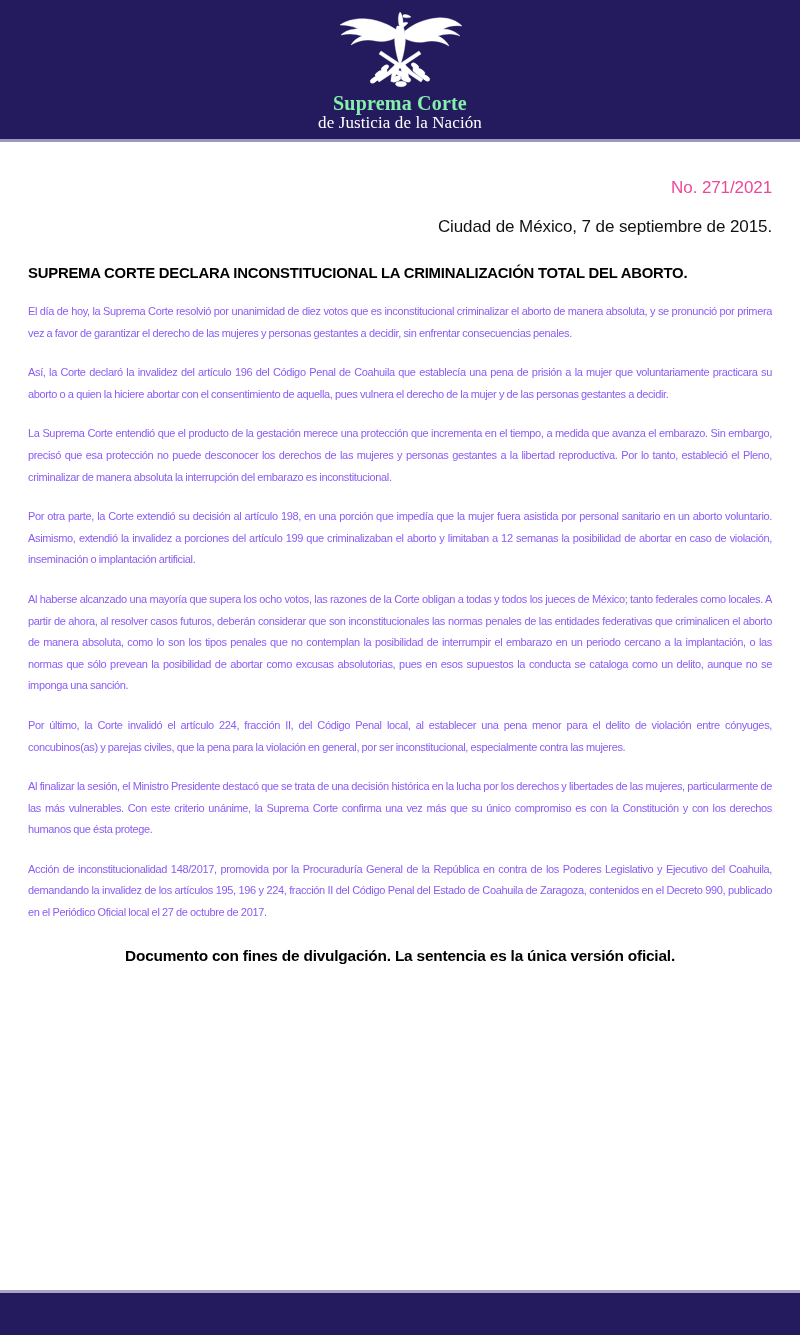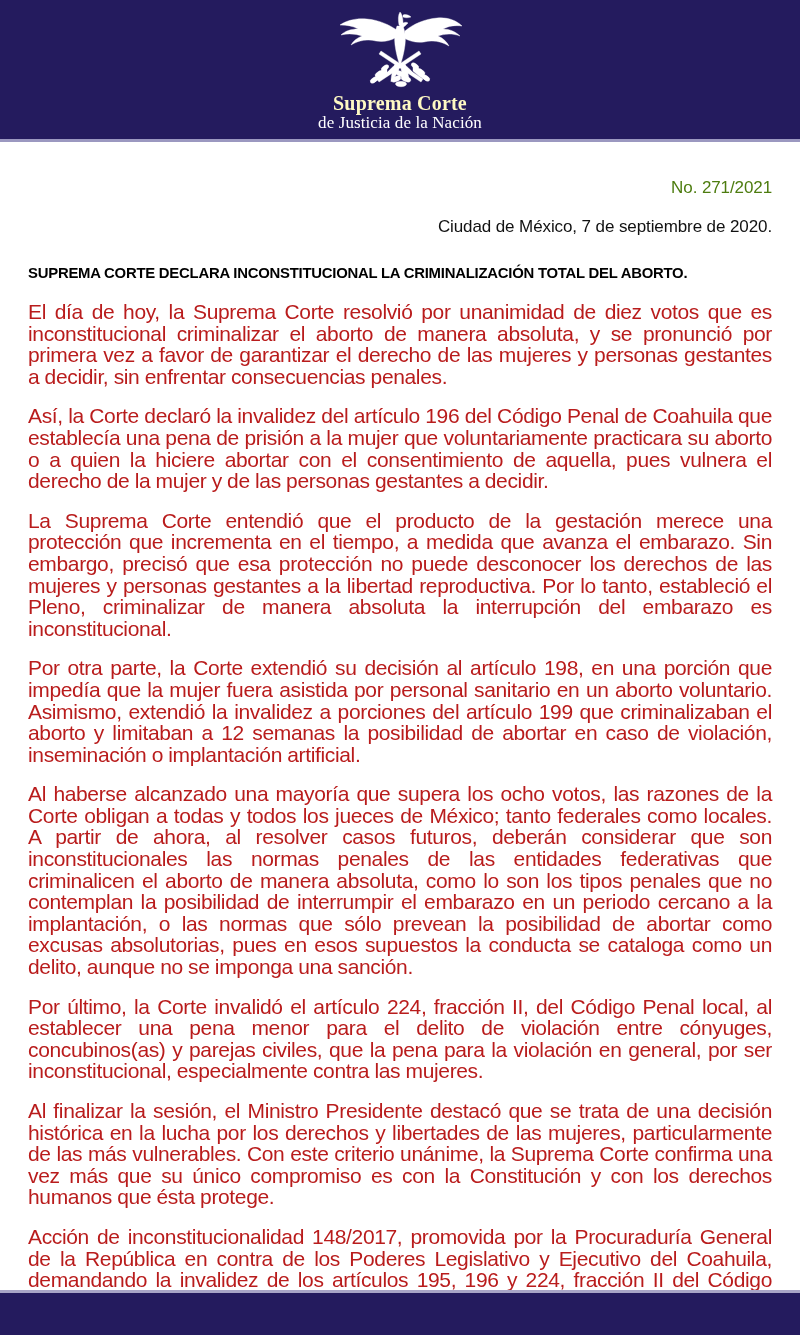--- a/index.html
+++ b/index.html
@@ -48,21 +48,21 @@
   .eagle-wrap {
     display: block;
     margin: 0 auto;
     width: 130px;
     height: 84px;
     line-height: 0;
   }
   .logo-title {
     display: block;
     margin-top: 1px;
-    color: #fef9c3;
+    color: #86efac;
     font-family: "Liberation Serif", "DejaVu Serif", serif;
     font-weight: bold;
     font-size: 20px;
     letter-spacing: 0.2px;
     line-height: 1.02;
   }
   .logo-subtitle {
     display: block;
     color: #ffffff;
     font-family: "Liberation Serif", "DejaVu Serif", serif;
@@ -78,21 +78,21 @@
     left: 0;
     width: 800px;
   }
   .doc-inner {
     padding: 0 28px 0 28px;
   }
   .meta-no {
     margin-top: 36px;
     text-align: right;
     font-size: 17px;
-    color: #4d7c0f;
+    color: #ec4899;
     letter-spacing: -0.1px;
   }
   .meta-place {
     margin-top: 19px;
     text-align: right;
     font-size: 17px;
     color: #111111;
     letter-spacing: -0.1px;
   }
   .headline {
@@ -103,23 +103,23 @@
     letter-spacing: -0.25px;
     transform: scaleX(0.96);
     transform-origin: left center;
     white-space: nowrap;
   }
   .body-copy {
     margin-top: 19px;
   }
   .body-copy p {
     margin: 0 0 18px 0;
-    font-size: 21px;
+    font-size: 11px;
     line-height: 21.6px;
-    color: #b91c1c;
+    color: #8b5cf6;
     text-align: justify;
     letter-spacing: -0.35px;
     word-spacing: -0.2px;
   }
   .body-copy p:last-child {
     margin-bottom: 16px;
   }
   .closing {
     margin-top: 23px;
     text-align: center;
@@ -203,34 +203,35 @@
       <span class="logo-title">Suprema Corte</span>
       <span class="logo-subtitle">de Justicia de la Nación</span>
     </div>
   </div>
   <div class="header-rule"></div>
 
   <div class="doc">
     <div class="doc-inner">
 
       <div class="meta-no">No. 271/2021</div>
-      <div class="meta-place">Ciudad de México, 7 de septiembre de 2020.</div>
+      <div class="meta-place">Ciudad de México, 7 de septiembre de 2015.</div>
 
       <h1 class="headline">SUPREMA CORTE DECLARA INCONSTITUCIONAL LA CRIMINALIZACIÓN TOTAL DEL ABORTO.</h1>
 
       <div class="body-copy">
         <p>El día de hoy, la Suprema Corte resolvió por unanimidad de diez votos que es inconstitucional criminalizar el aborto de manera absoluta, y se pronunció por primera vez a favor de garantizar el derecho de las mujeres y personas gestantes a decidir, sin enfrentar consecuencias penales.</p>
         <p>Así, la Corte declaró la invalidez del artículo 196 del Código Penal de Coahuila que establecía una pena de prisión a la mujer que voluntariamente practicara su aborto o a quien la hiciere abortar con el consentimiento de aquella, pues vulnera el derecho de la mujer y de las personas gestantes a decidir.</p>
         <p>La Suprema Corte entendió que el producto de la gestación merece una protección que incrementa en el tiempo, a medida que avanza el embarazo. Sin embargo, precisó que esa protección no puede desconocer los derechos de las mujeres y personas gestantes a la libertad reproductiva. Por lo tanto, estableció el Pleno, criminalizar de manera absoluta la interrupción del embarazo es inconstitucional.</p>
         <p>Por otra parte, la Corte extendió su decisión al artículo 198, en una porción que impedía que la mujer fuera asistida por personal sanitario en un aborto voluntario. Asimismo, extendió la invalidez a porciones del artículo 199 que criminalizaban el aborto y limitaban a 12 semanas la posibilidad de abortar en caso de violación, inseminación o implantación artificial.</p>
         <p>Al haberse alcanzado una mayoría que supera los ocho votos, las razones de la Corte obligan a todas y todos los jueces de México; tanto federales como locales. A partir de ahora, al resolver casos futuros, deberán considerar que son inconstitucionales las normas penales de las entidades federativas que criminalicen el aborto de manera absoluta, como lo son los tipos penales que no contemplan la posibilidad de interrumpir el embarazo en un periodo cercano a la implantación, o las normas que sólo prevean la posibilidad de abortar como excusas absolutorias, pues en esos supuestos la conducta se cataloga como un delito, aunque no se imponga una sanción.</p>
         <p>Por último, la Corte invalidó el artículo 224, fracción II, del Código Penal local, al establecer una pena menor para el delito de violación entre cónyuges, concubinos(as) y parejas civiles, que la pena para la violación en general, por ser inconstitucional, especialmente contra las mujeres.</p>
         <p>Al finalizar la sesión, el Ministro Presidente destacó que se trata de una decisión histórica en la lucha por los derechos y libertades de las mujeres, particularmente de las más vulnerables. Con este criterio unánime, la Suprema Corte confirma una vez más que su único compromiso es con la Constitución y con los derechos humanos que ésta protege.</p>
         <p>Acción de inconstitucionalidad 148/2017, promovida por la Procuraduría General de la República en contra de los Poderes Legislativo y Ejecutivo del Coahuila, demandando la invalidez de los artículos 195, 196 y 224, fracción II del Código Penal del Estado de Coahuila de Zaragoza, contenidos en el Decreto 990, publicado en el Periódico Oficial local el 27 de octubre de 2017.</p>
       </div>
 
+      <div class="closing">Documento con fines de divulgación. La sentencia es la única versión oficial.</div>
     </div>
   </div>
 
   <div class="footer-rule"></div>
   <div class="footer-bar"></div>
 
 </div>
 
 </body></html>

